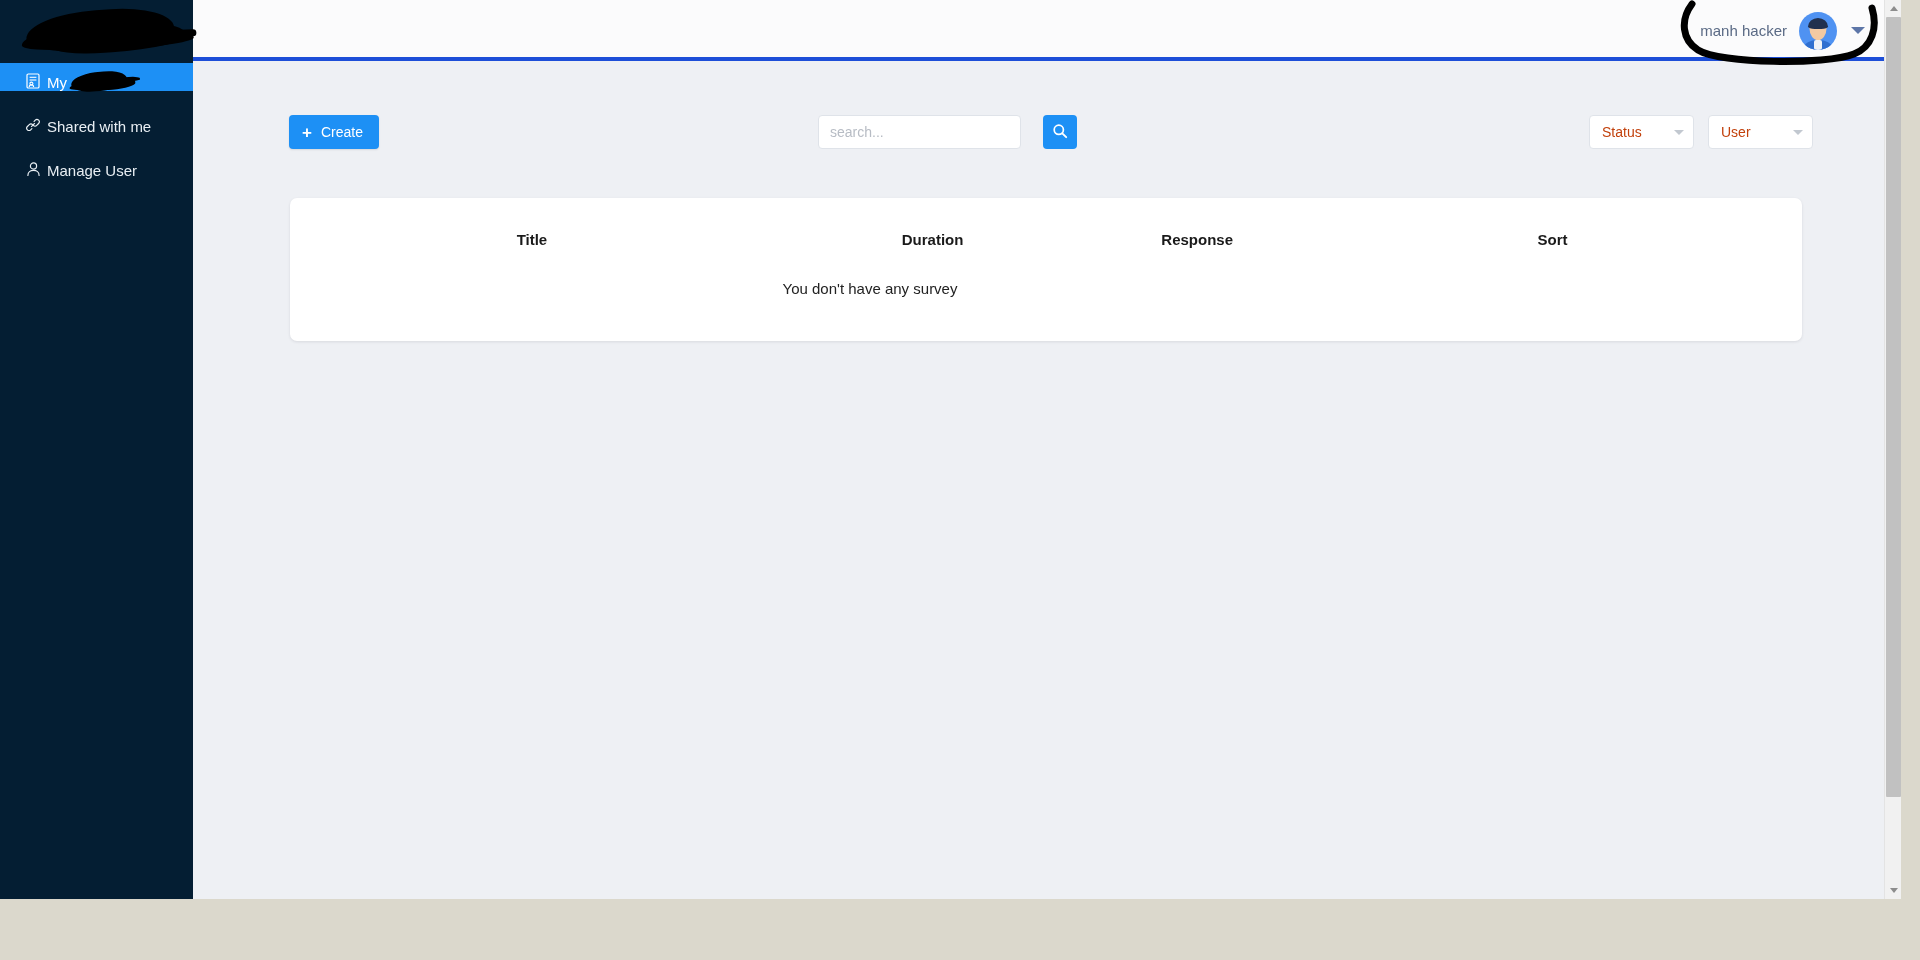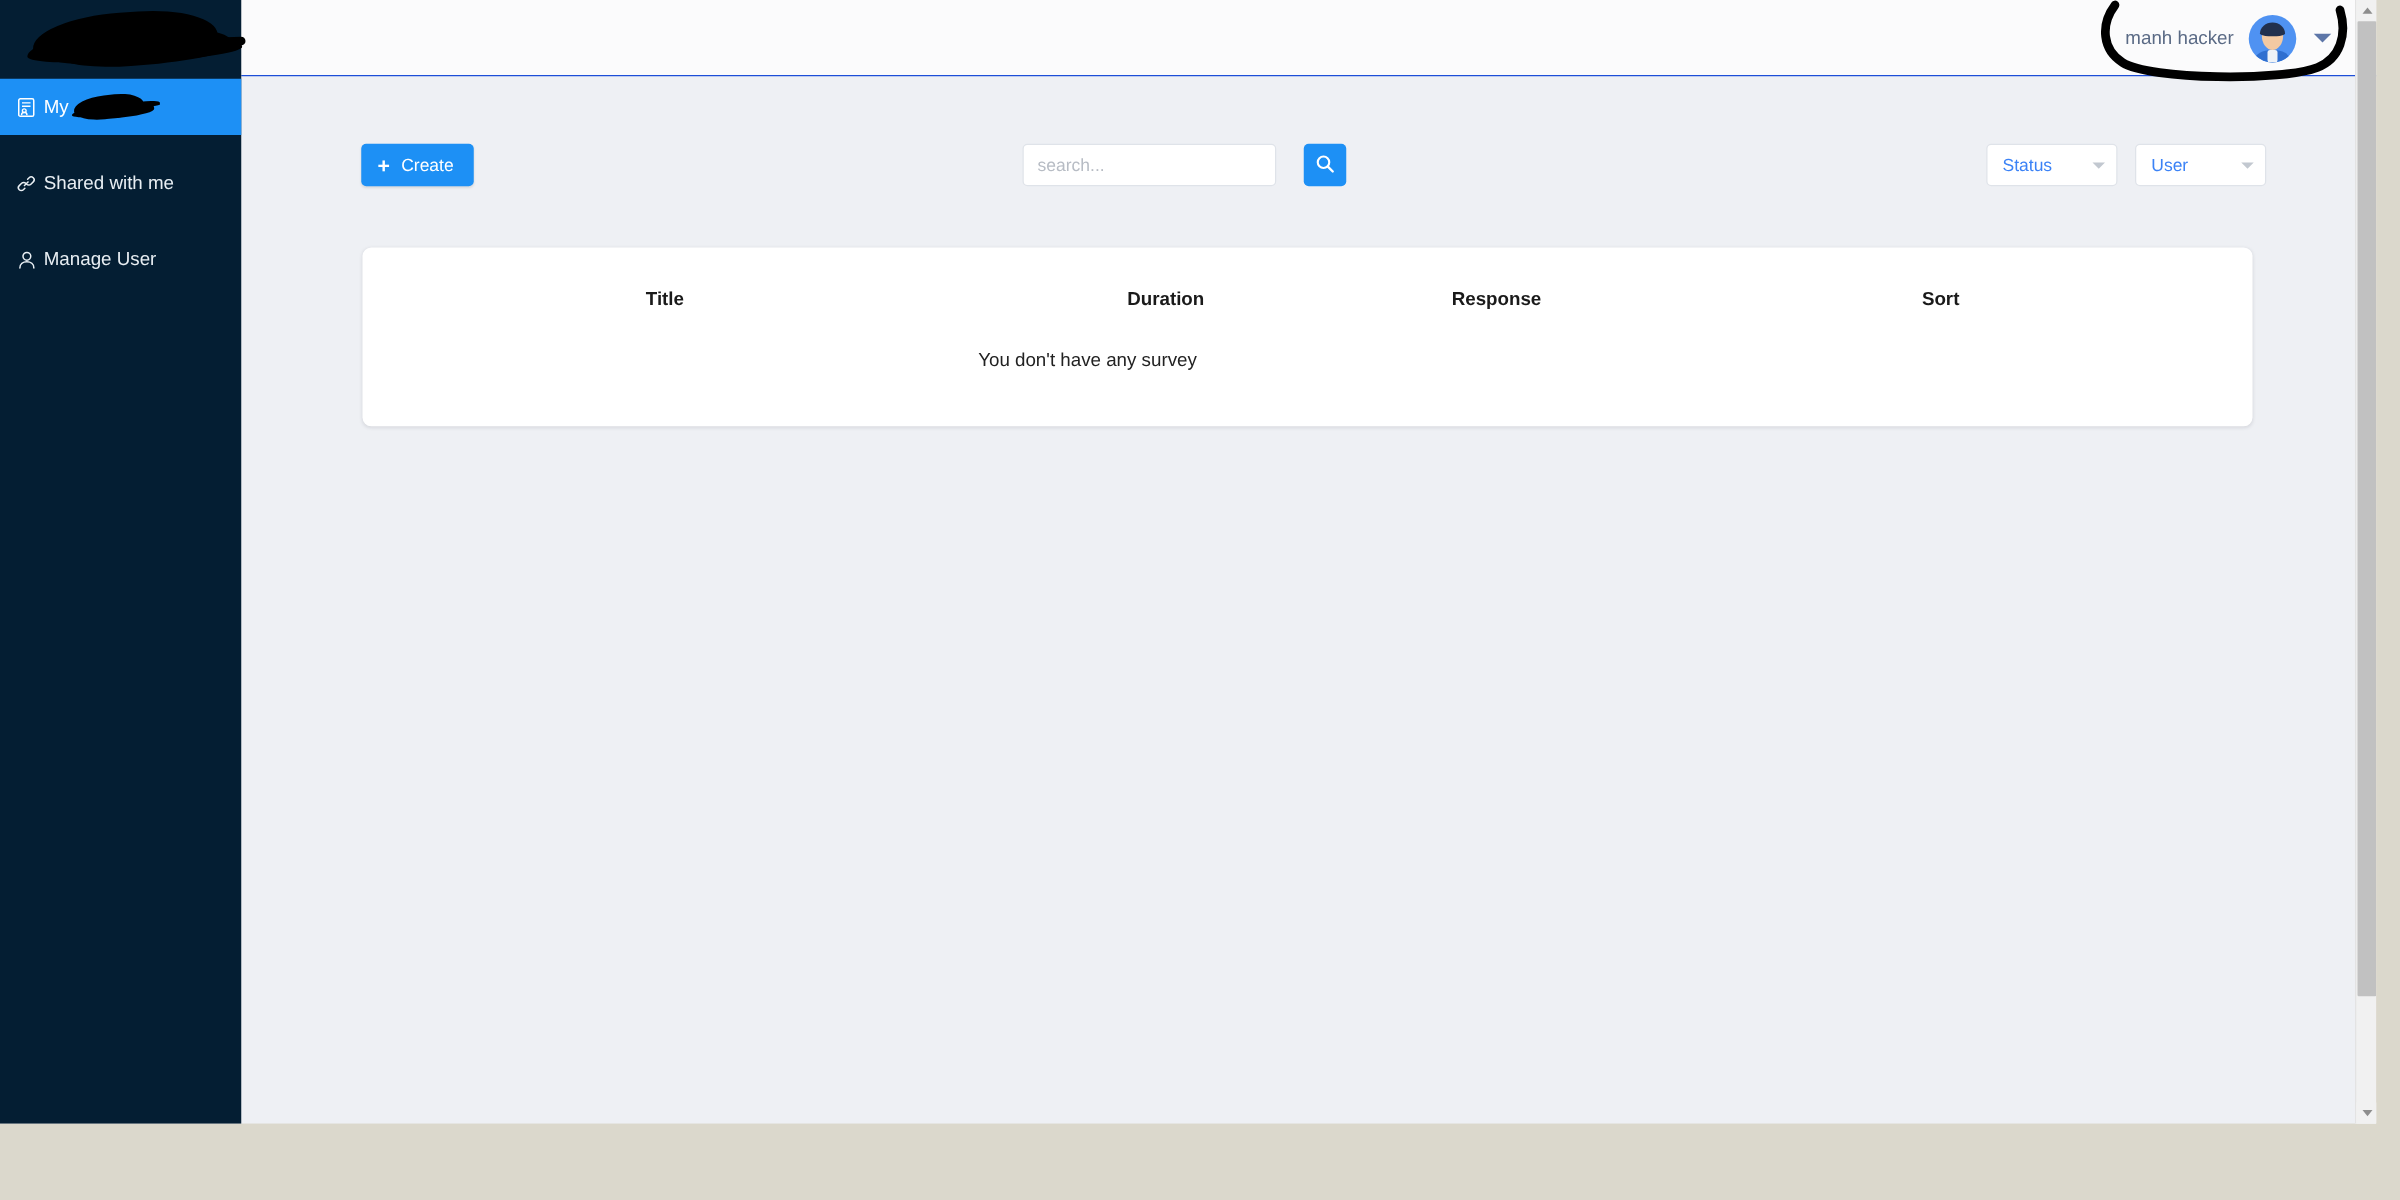--- a/index.html
+++ b/index.html
@@ -51,23 +51,23 @@
     left: 60px; top: 24px;
     width: 110px; height: 7px;
     background: #000;
     border-radius: 4px;
     transform: rotate(2deg);
   }
 
   .nav-item {
     position: relative;
     display: flex;
-    align-items: center;
-    height: 45px;
-    padding-left: 10px;
+    align-items: flex-end;
+    height: 28px;
+    padding-left: 22px;
     color: #e8eef3;
     font-size: 15px;
     cursor: pointer;
     user-select: none;
   }
   .nav-item.active { background: #1d90f5; color: #ffffff; }
   .nav-icon {
     width: 22px; height: 20px;
     display: inline-flex;
     align-items: center;
@@ -90,21 +90,21 @@
   }
   .nav-gap { height: 16px; }
 
   
   #header {
     position: absolute;
     left: 193px; top: 0;
     width: 1708px;
     height: 61px;
     background: #fbfbfc;
-    border-bottom: 1px solid #1d4ed8;
+    border-bottom: 4px solid #1d4ed8;
     z-index: 4;
   }
   #user-area {
     position: absolute;
     right: 36px; top: 0;
     height: 61px;
     display: flex;
     align-items: center;
     gap: 12px;
     cursor: pointer;
@@ -237,21 +237,21 @@
     width: 105px;
     height: 34px;
     border: 1px solid #dfe3e9;
     border-radius: 4px;
     background: #fff;
     display: flex;
     align-items: center;
     justify-content: space-between;
     padding: 0 9px 0 12px;
     font-size: 14px;
-    color: #3b82f6;
+    color: #c2410c;
     cursor: pointer;
     user-select: none;
   }
   .chev {
     width: 0; height: 0;
     border-left: 5px solid transparent;
     border-right: 5px solid transparent;
     border-top: 5px solid #c2c8d0;
   }
 

